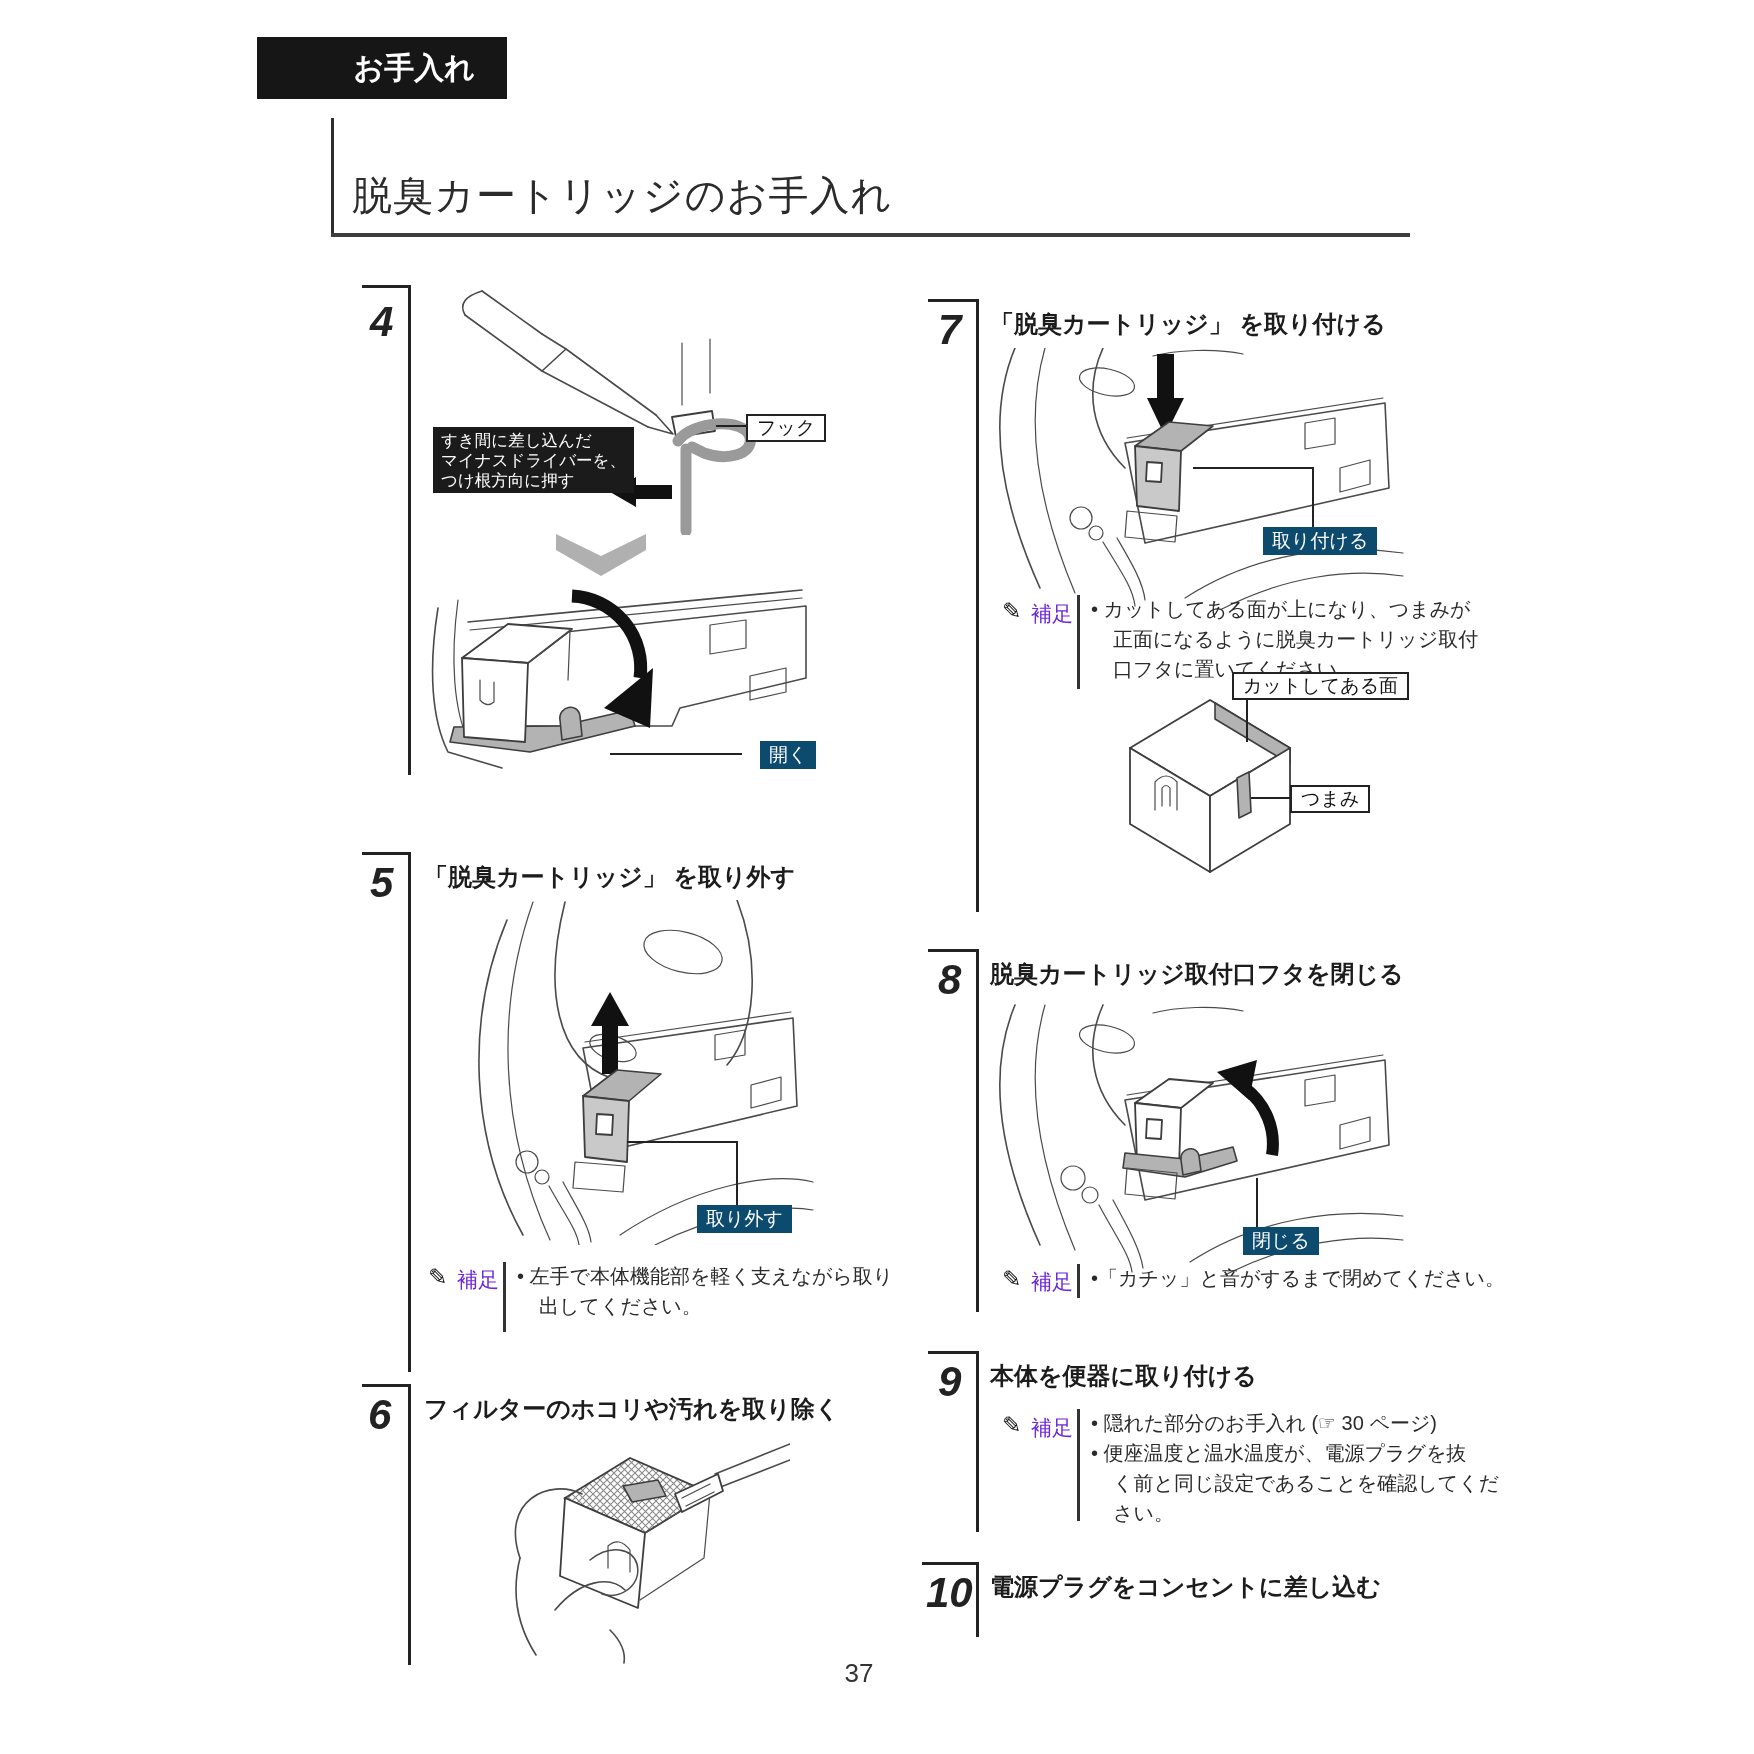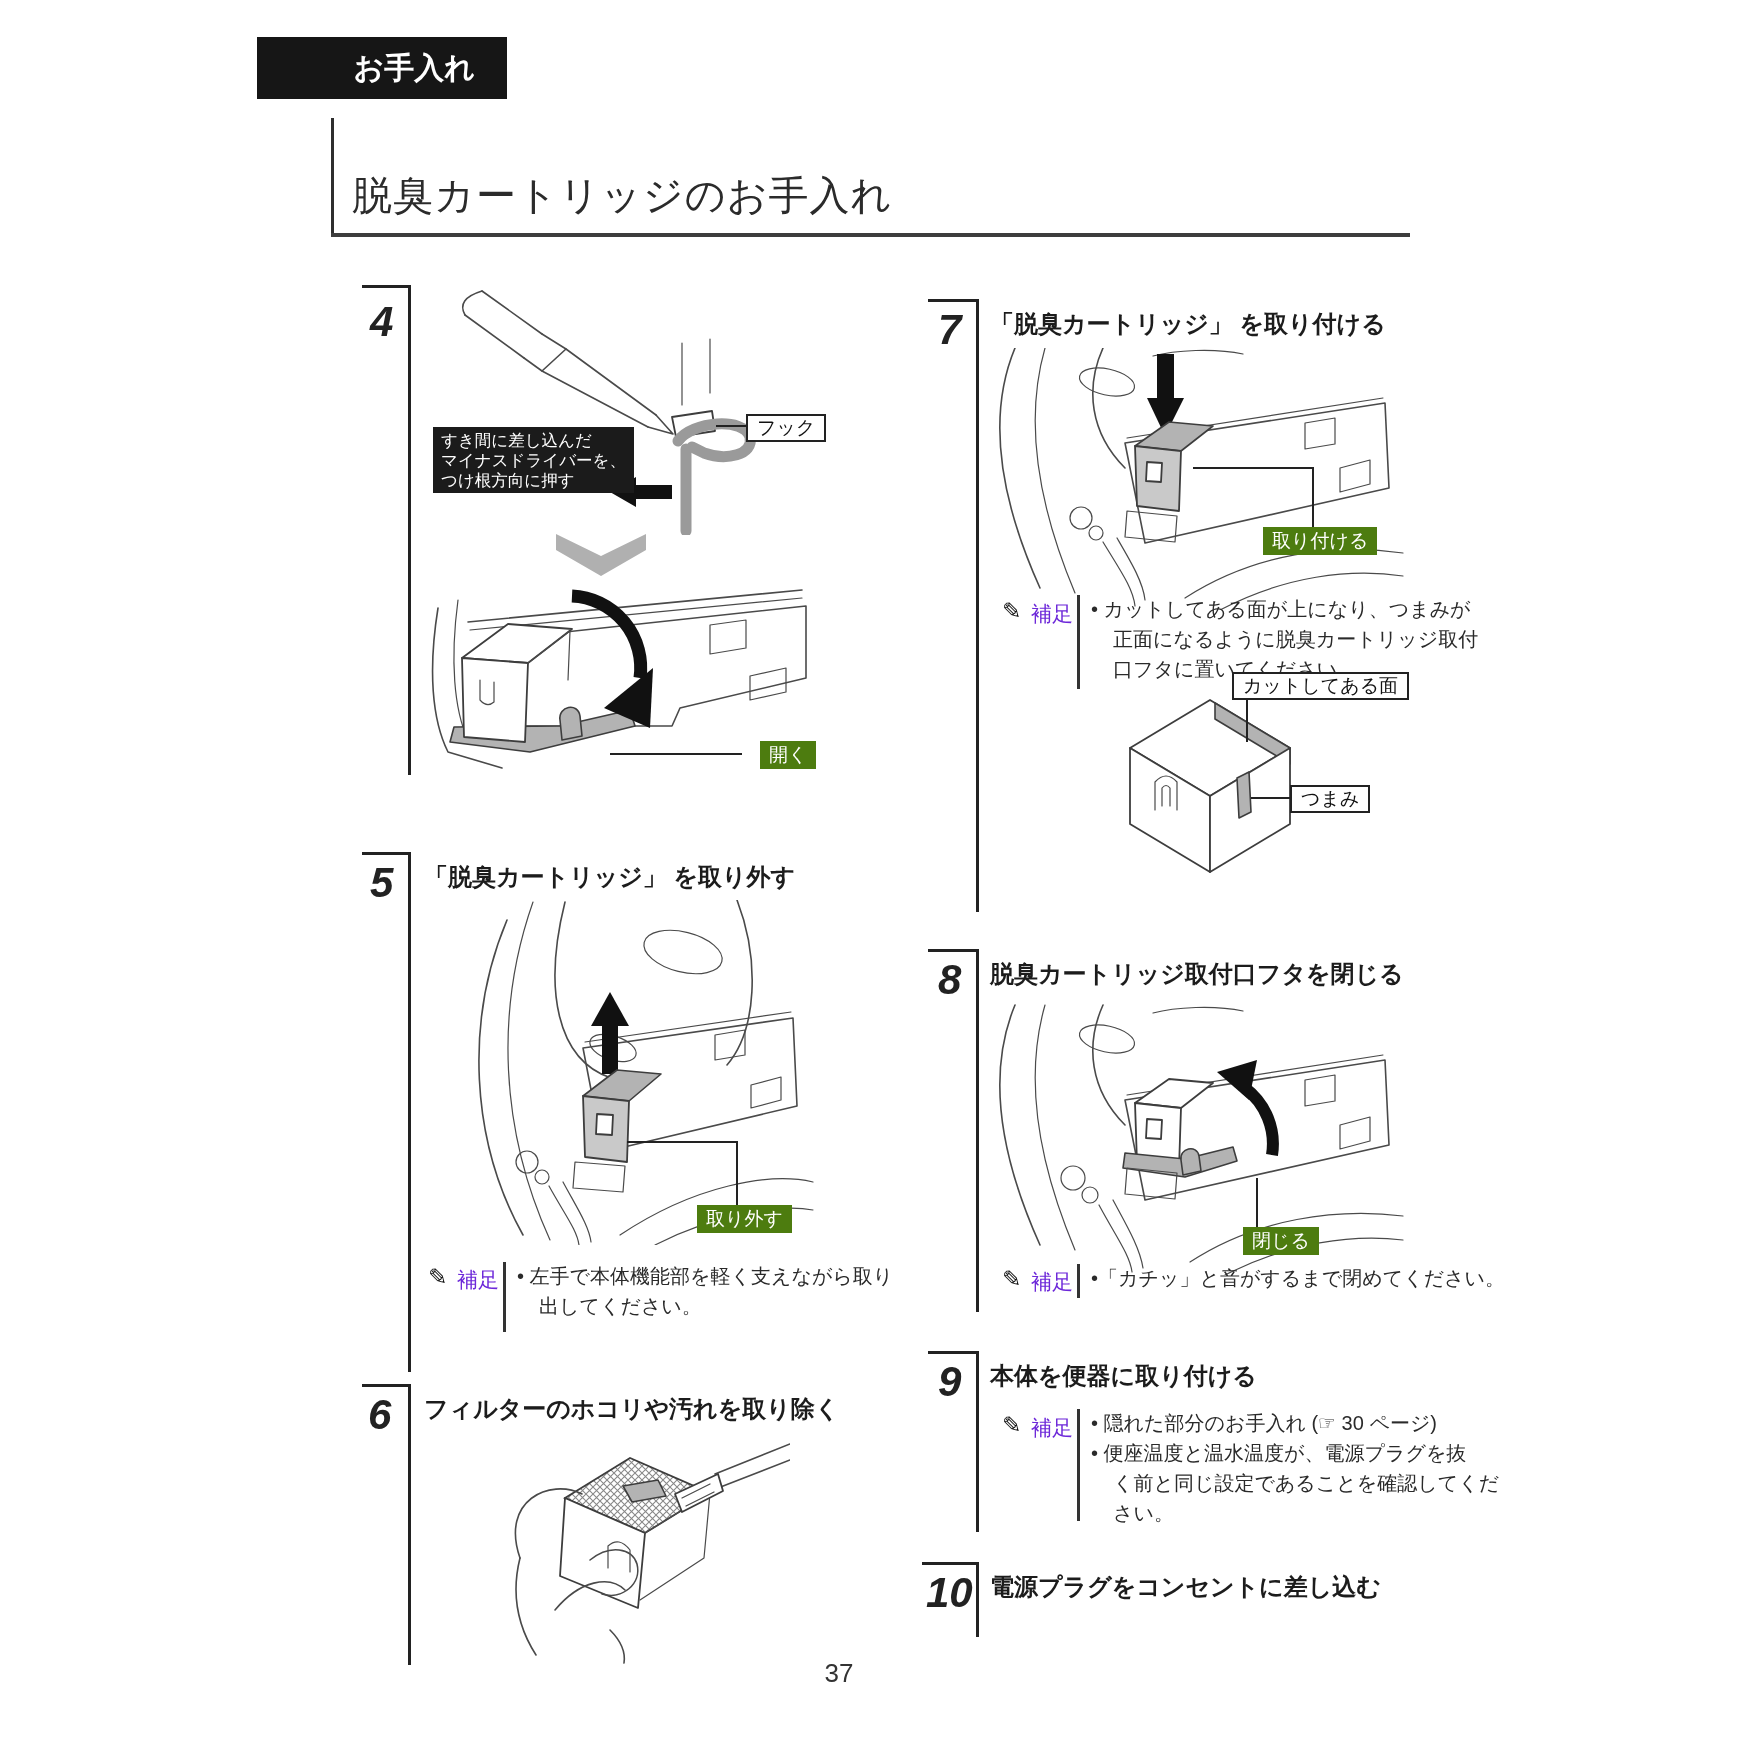--- a/index.html
+++ b/index.html
@@ -17,21 +17,21 @@
   .stepbar{background:#222;height:3px;}
   .steprule{background:#222;width:3px;}
   .heading{font-size:24px;font-weight:bold;color:#1c1c1c;white-space:nowrap;letter-spacing:0px;}
   
   .pencil{font-size:23px;color:#111;line-height:1;}
   .notelbl{font-size:21px;color:#6d28d9;}
   .notebar{background:#333;width:3px;}
   .noteln{font-size:20px;color:#2a2a2a;line-height:30px;white-space:nowrap;}
   .ind{padding-left:22px;}
   
-  .tagblk{background:#4d7c0f;color:#fff;font-size:19px;line-height:1;
+  .tagblk{background:#0c4a6e;color:#fff;font-size:19px;line-height:1;
           padding:4px 9px 5px 9px;white-space:nowrap;}
   .tagbox{background:#fff;color:#111;font-size:19px;line-height:1;border:2px solid #222;
           padding:2px 9px 3px 9px;white-space:nowrap;}
   .callout{background:#1b1b1b;color:#fff;font-size:16.5px;line-height:20px;
            padding:3px 8px;white-space:nowrap;}
   .pageno{font-size:26px;color:#333;text-align:center;}
   
   .ln{stroke:#4a4a4a;stroke-width:1.6;fill:none;stroke-linecap:round;stroke-linejoin:round;}
   .ln2{stroke:#4a4a4a;stroke-width:1.2;fill:none;stroke-linecap:round;stroke-linejoin:round;}
   .fw{fill:#ffffff;stroke:#3d3d3d;stroke-width:1.8;stroke-linejoin:round;}
@@ -274,13 +274,13 @@
   <div class="noteln">• 便座温度と温水温度が、電源プラグを抜</div>
   <div class="noteln ind">く前と同じ設定であることを確認してくだ</div>
   <div class="noteln ind">さい。</div>
 </div>
 
 <div class="abs stepbar" style="left:922px;top:1562px;width:57px;"></div>
 <div class="abs steprule" style="left:976px;top:1562px;height:75px;"></div>
 <div class="abs stepnum" style="left:926px;top:1572px;">10</div>
 <div class="abs heading" style="left:990px;top:1571px;">電源プラグをコンセントに差し込む</div>
 
-<div class="abs pageno" style="left:804px;top:1658px;width:70px;">37</div>
+<div class="abs pageno" style="left:824px;top:1658px;width:70px;">37</div>
 
 </body></html>

